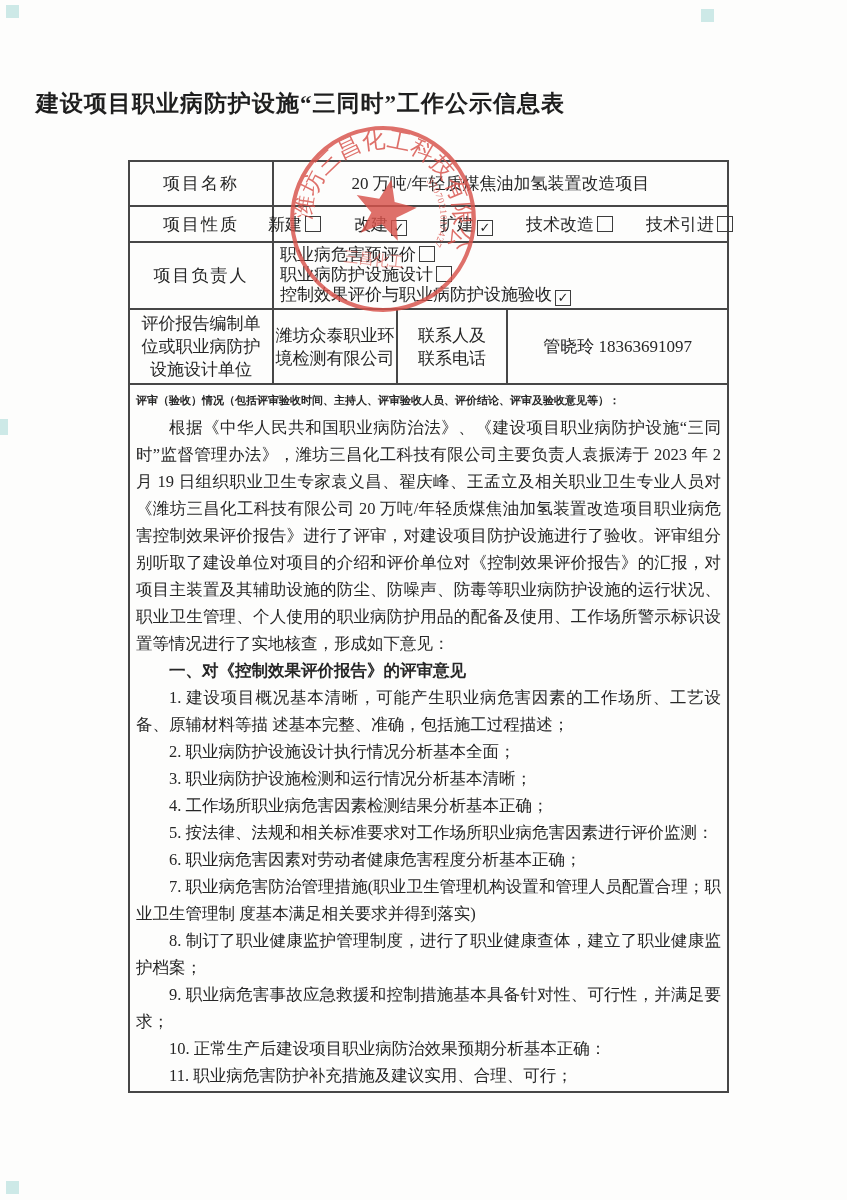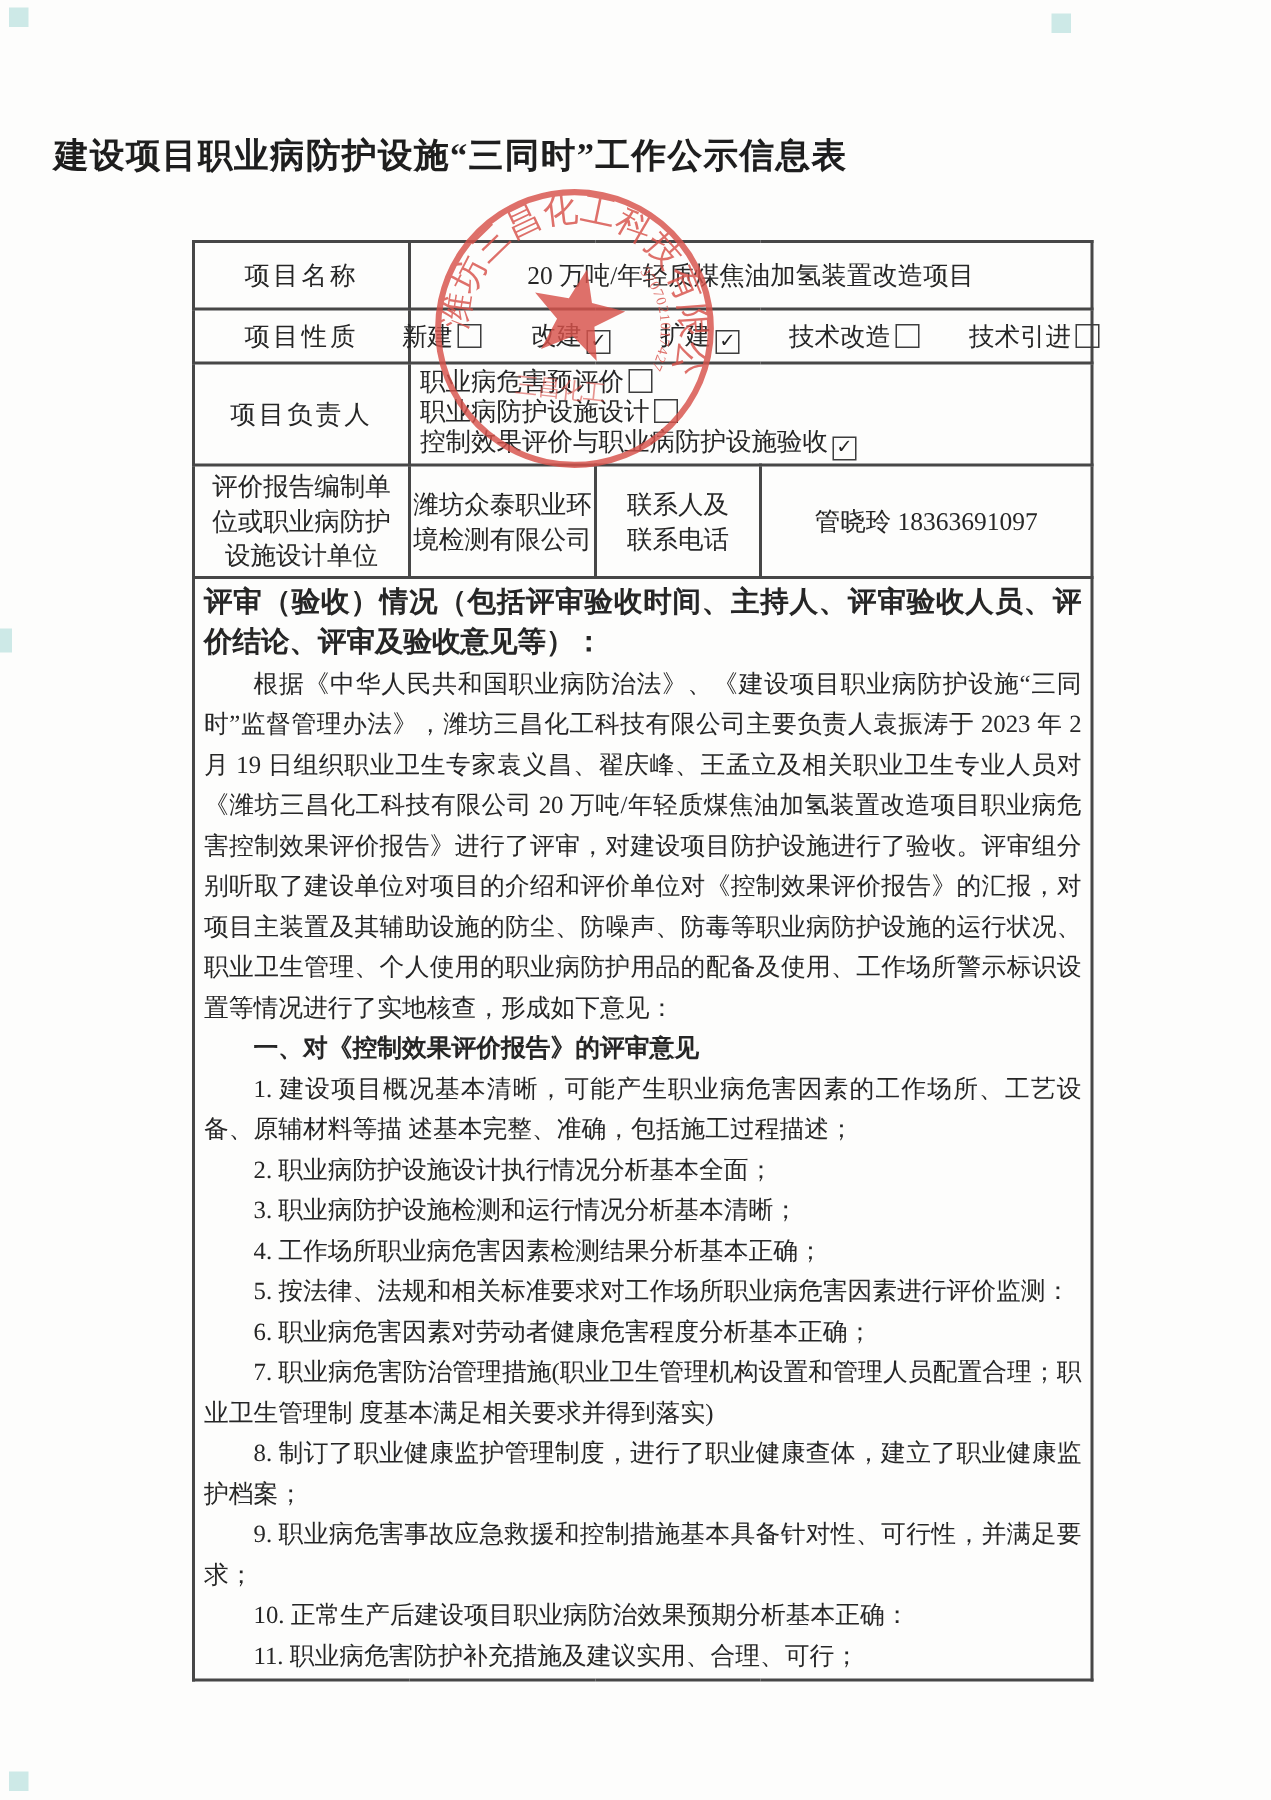--- a/index.html
+++ b/index.html
@@ -20,21 +20,21 @@
   .cb-item{white-space:nowrap;}
   .cb-col .cb-item{display:block;line-height:20px;}
   .cb-box{display:inline-block;width:14px;height:14px;border:1.6px solid #3d3d3d;
           margin-left:3px;vertical-align:-2px;text-align:center;line-height:13px;
           font-size:13px;font-weight:bold;color:#222;
           font-family:"DejaVu Sans","Liberation Sans",sans-serif;}
   td.review-cell{vertical-align:top;padding:5px 8px 6px 8px;}
   .para{font-size:16.5px;line-height:27px;text-align:justify;}
   .para.indent{text-indent:2em;}
   .para.bold{font-weight:bold;}
-  #review-heading{font-size:19px;line-height:27px;font-weight:bold;text-align:justify;}
+  #review-heading{font-size:11px;line-height:27px;font-weight:bold;text-align:justify;}
   #seal{position:absolute;left:282px;top:118px;width:202px;height:202px;
         pointer-events:none;opacity:0.82;}
   #seal text{font-family:"Liberation Serif","DejaVu Serif",serif;}
 </style>
 </head>
 <body>
 
 <div id="page">
 
   <div class="artifact" style="left:6px;top:5px;width:13px;height:13px;"></div>

